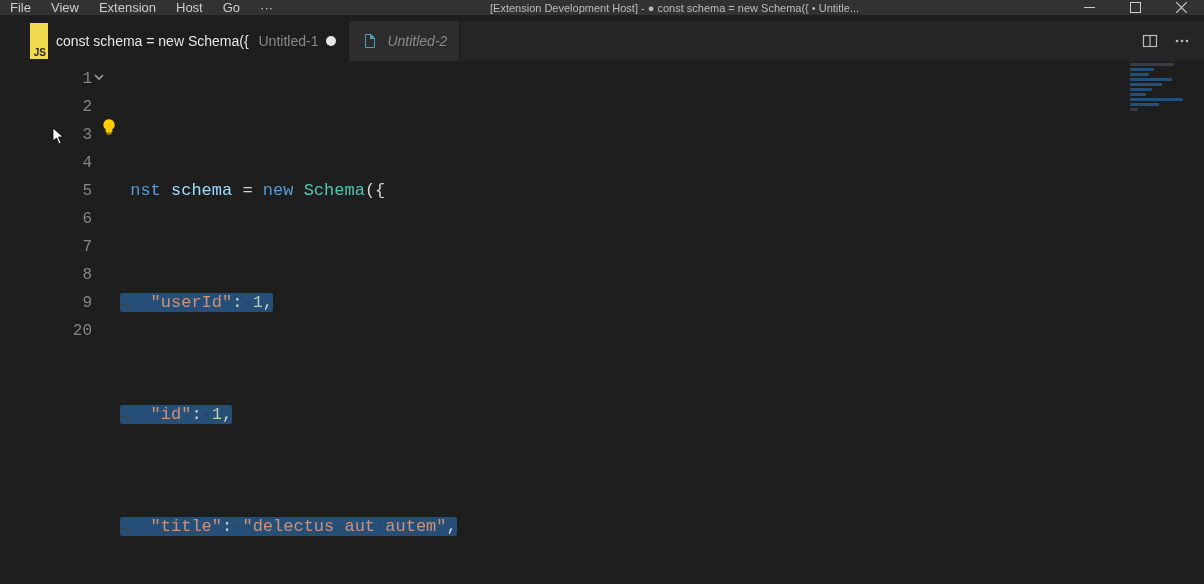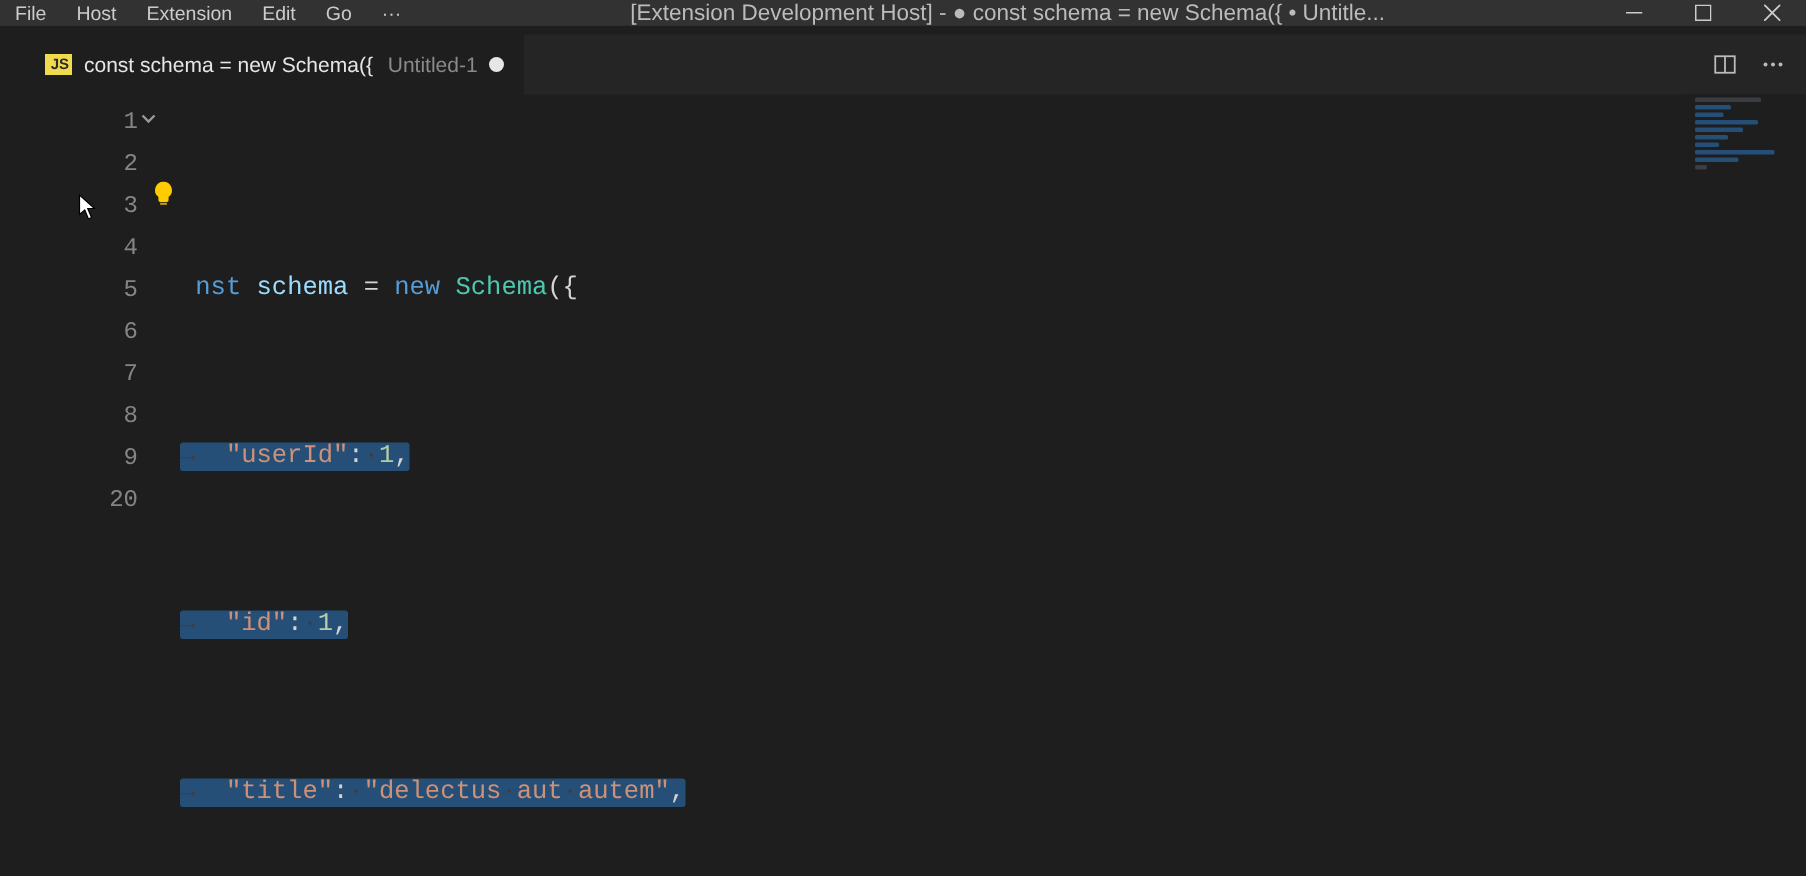--- a/index.html
+++ b/index.html
@@ -18,21 +18,21 @@
   .titlebar {
     height: 30px;
     background: #323233;
     display: flex;
     align-items: center;
     font-size: 13px;
     color: #ccc;
   }
   .menu { display: flex; align-items: center; gap: 0; height: 100%; }
   .menu-item { padding: 0 10px; height: 100%; display: flex; align-items: center; cursor: default; }
-  .title-center { flex: 1; text-align: center; font-size: 15px; color: #bbb; overflow: hidden; text-overflow: ellipsis; white-space: nowrap; }
+  .title-center { flex: 1; text-align: center; font-size: 11px; color: #bbb; overflow: hidden; text-overflow: ellipsis; white-space: nowrap; }
   .win-controls { display: flex; height: 100%; }
   .win-btn { width: 46px; height: 100%; display: flex; align-items: center; justify-content: center; color: #ccc; }
 
   
   .client { flex: 1; display: flex; background: #1e1e1e; padding-left: 18px; padding-top: 6px; position: relative; }
 
   .editor-group { flex: 1; display: flex; flex-direction: column; background: #1e1e1e; position: relative; }
 
   .tabs-row {
     height: 40px;
@@ -88,41 +88,41 @@
   .minimap {
     position: absolute; right: 0; top: 40px;
     width: 80px; height: 90px;
     background: #1e1e1e;
   }
   .minimap .mm-line { height: 3px; margin: 2px 6px; border-radius: 1px; }
   .mm-dim { background: #3a3d41; }
   .mm-sel { background: #264f78; }
 
   .js-badge {
-    width: 18px; height: 14px;
+    width: 18px; height: 36px;
     background: #f0db4f; color: #2b2b2b;
     font-size: 10px; font-weight: 700;
     display: flex; align-items: flex-end; justify-content: flex-end;
     padding: 0 2px 1px 0;
   }
   .file-svg { color: #519aba; }
 
   svg { display: block; }
 </style>
 </head>
 <body>
 
 <div class="window">
 
   <div class="titlebar">
     <div class="menu">
       <div class="menu-item">File</div>
+      <div class="menu-item">View</div>
+      <div class="menu-item">Extension</div>
       <div class="menu-item">Host</div>
-      <div class="menu-item">Extension</div>
-      <div class="menu-item">Edit</div>
       <div class="menu-item">Go</div>
       <div class="menu-item">···</div>
     </div>
     <div class="title-center">[Extension Development Host] - ● const schema = new Schema({ • Untitle...</div>
     <div class="win-controls">
       <div class="win-btn">
         <svg width="11" height="11" viewBox="0 0 11 11">
             <path d="M0 5.5 H11" stroke="currentColor" stroke-width="1"></path>
           </svg>
       </div>
@@ -146,20 +146,28 @@
       <div class="tabs-row">
         <div class="tab active">
           <span class="tab-icon">
               <span class="js-badge">JS</span>
             </span>
           <span>
             <span style="color:#e6e6e6">const schema = new Schema({</span>
             <span style="color:#8a8a8a; margin-left:6px;">Untitled-1</span>
           </span>
           <span class="tab-dirty"></span>
+        </div>
+        <div class="tab">
+          <span class="tab-icon file-svg">
+            <svg width="16" height="16" viewBox="0 0 16 16">
+                <path fill="currentColor" d="M9 1H4a1 1 0 0 0-1 1v12a1 1 0 0 0 1 1h8a1 1 0 0 0 1-1V5L9 1zM4 14V2h4v4h4v8H4z"></path>
+              </svg>
+          </span>
+          <span style="font-style: italic;">Untitled-2</span>
         </div>
         <div class="tabs-spacer"></div>
         <div class="tab-actions">
           <div class="tab-action">
             <svg width="16" height="16" viewBox="0 0 16 16" fill="none" stroke="currentColor" stroke-width="1.2">
                 <rect x="1.5" y="2.5" width="13" height="11"></rect>
                 <line x1="8" y1="2.5" x2="8" y2="13.5"></line>
               </svg>
           </div>
           <div class="tab-action">

